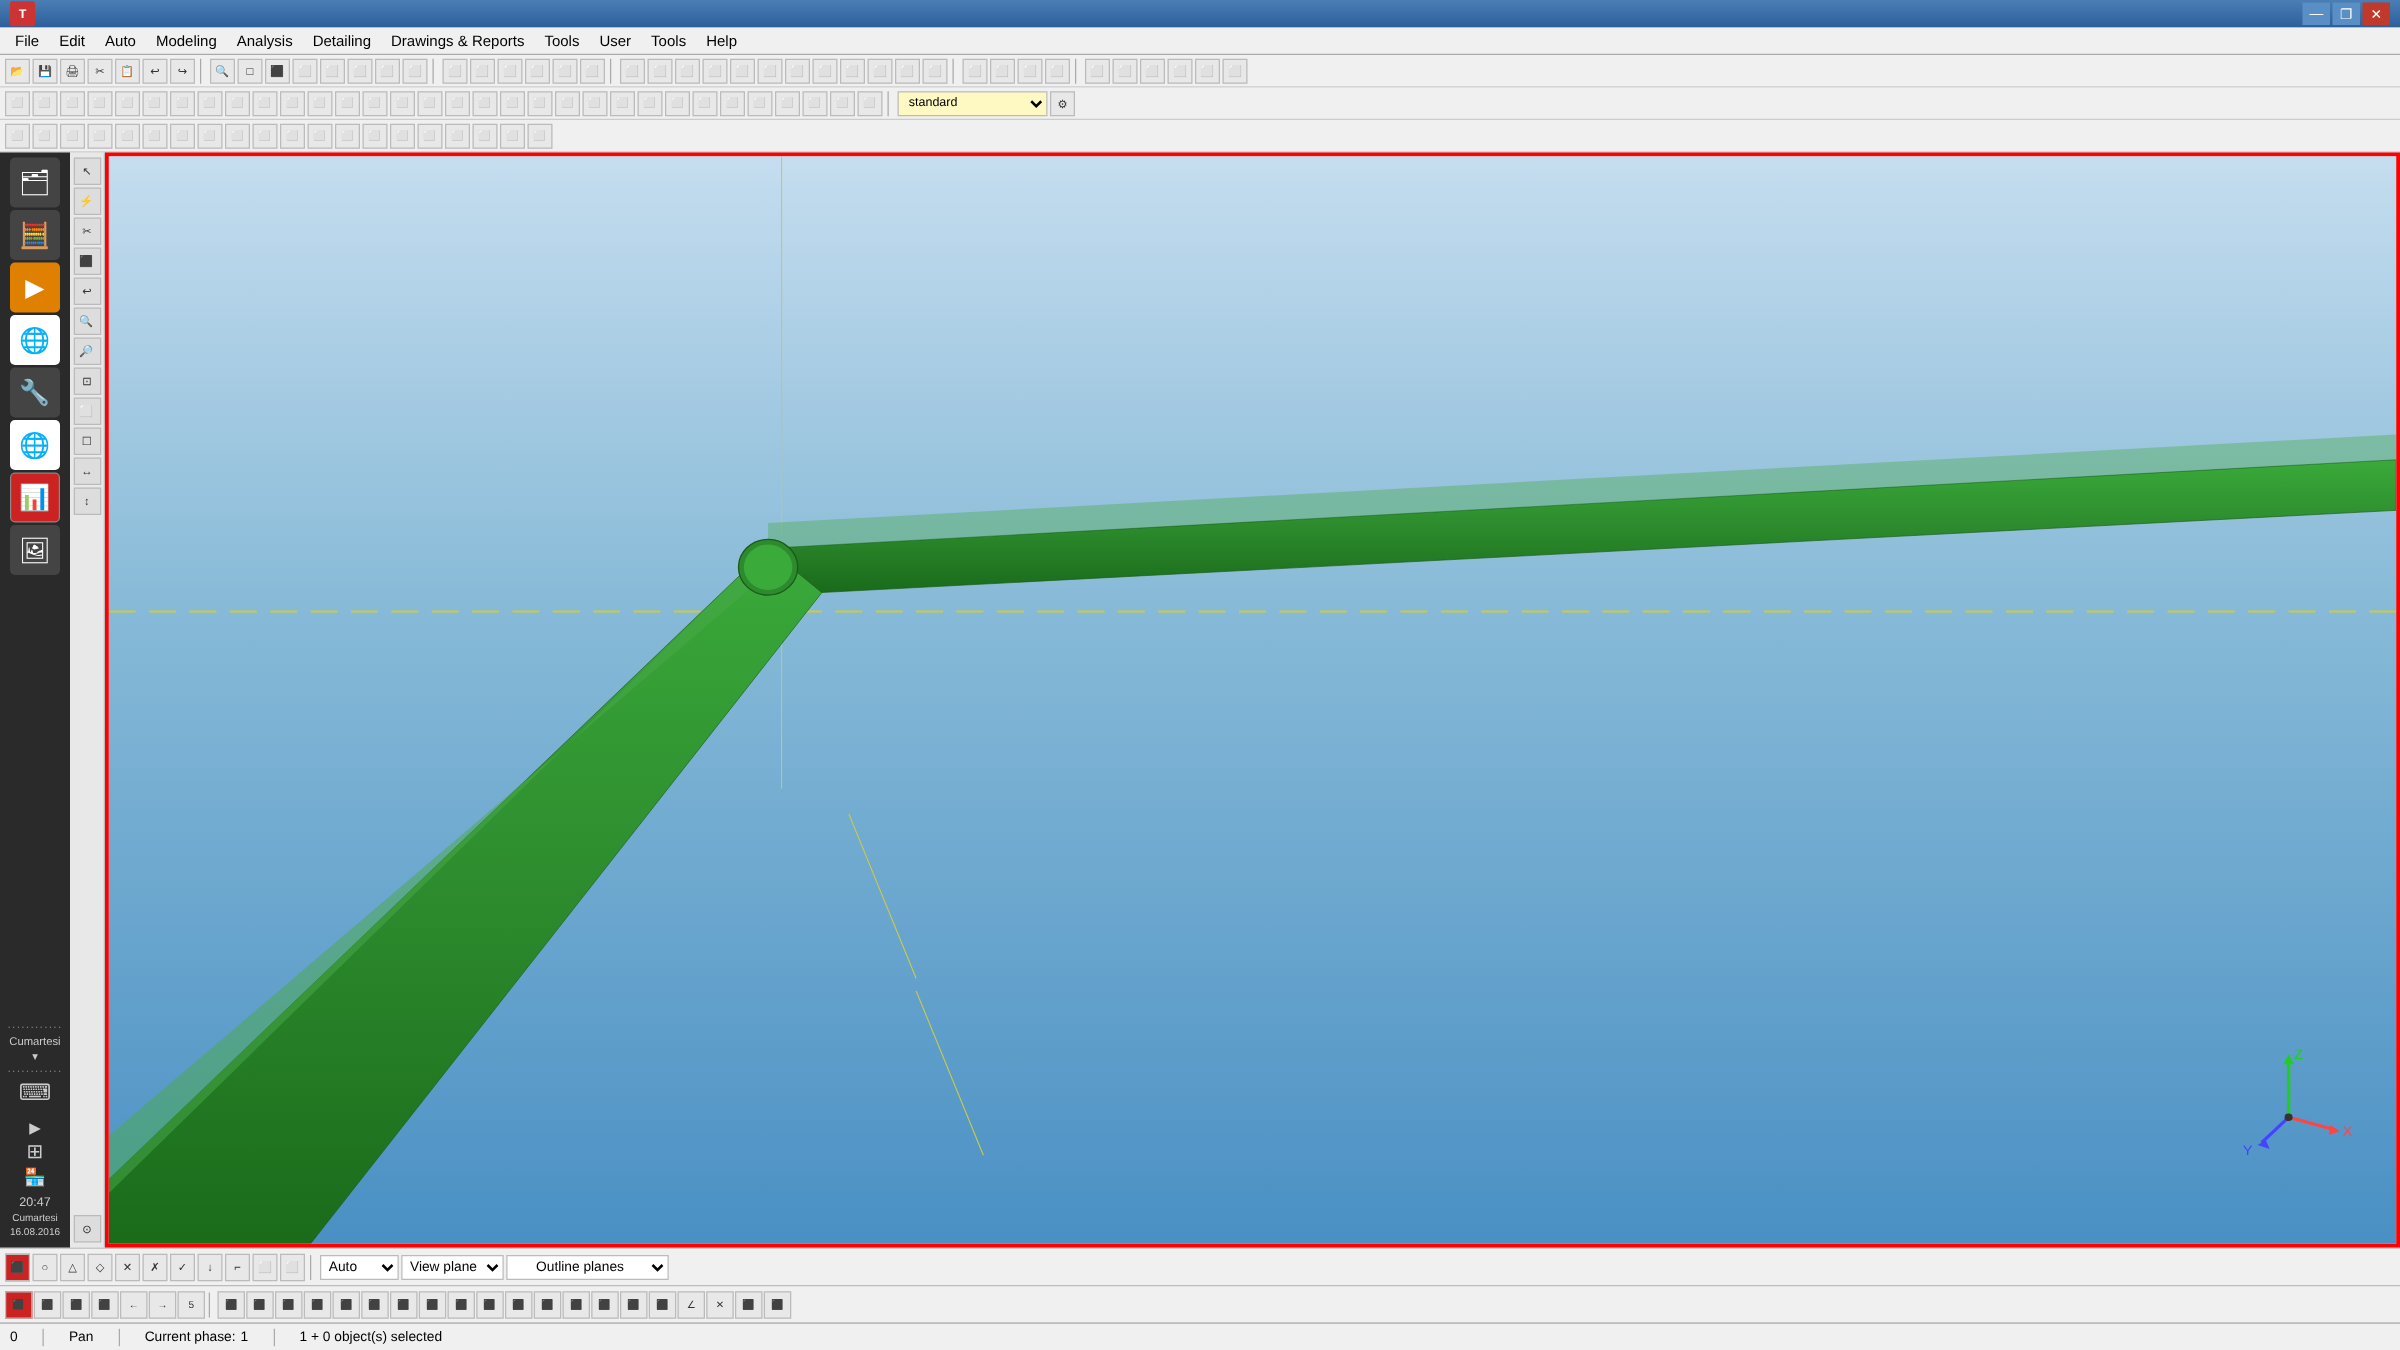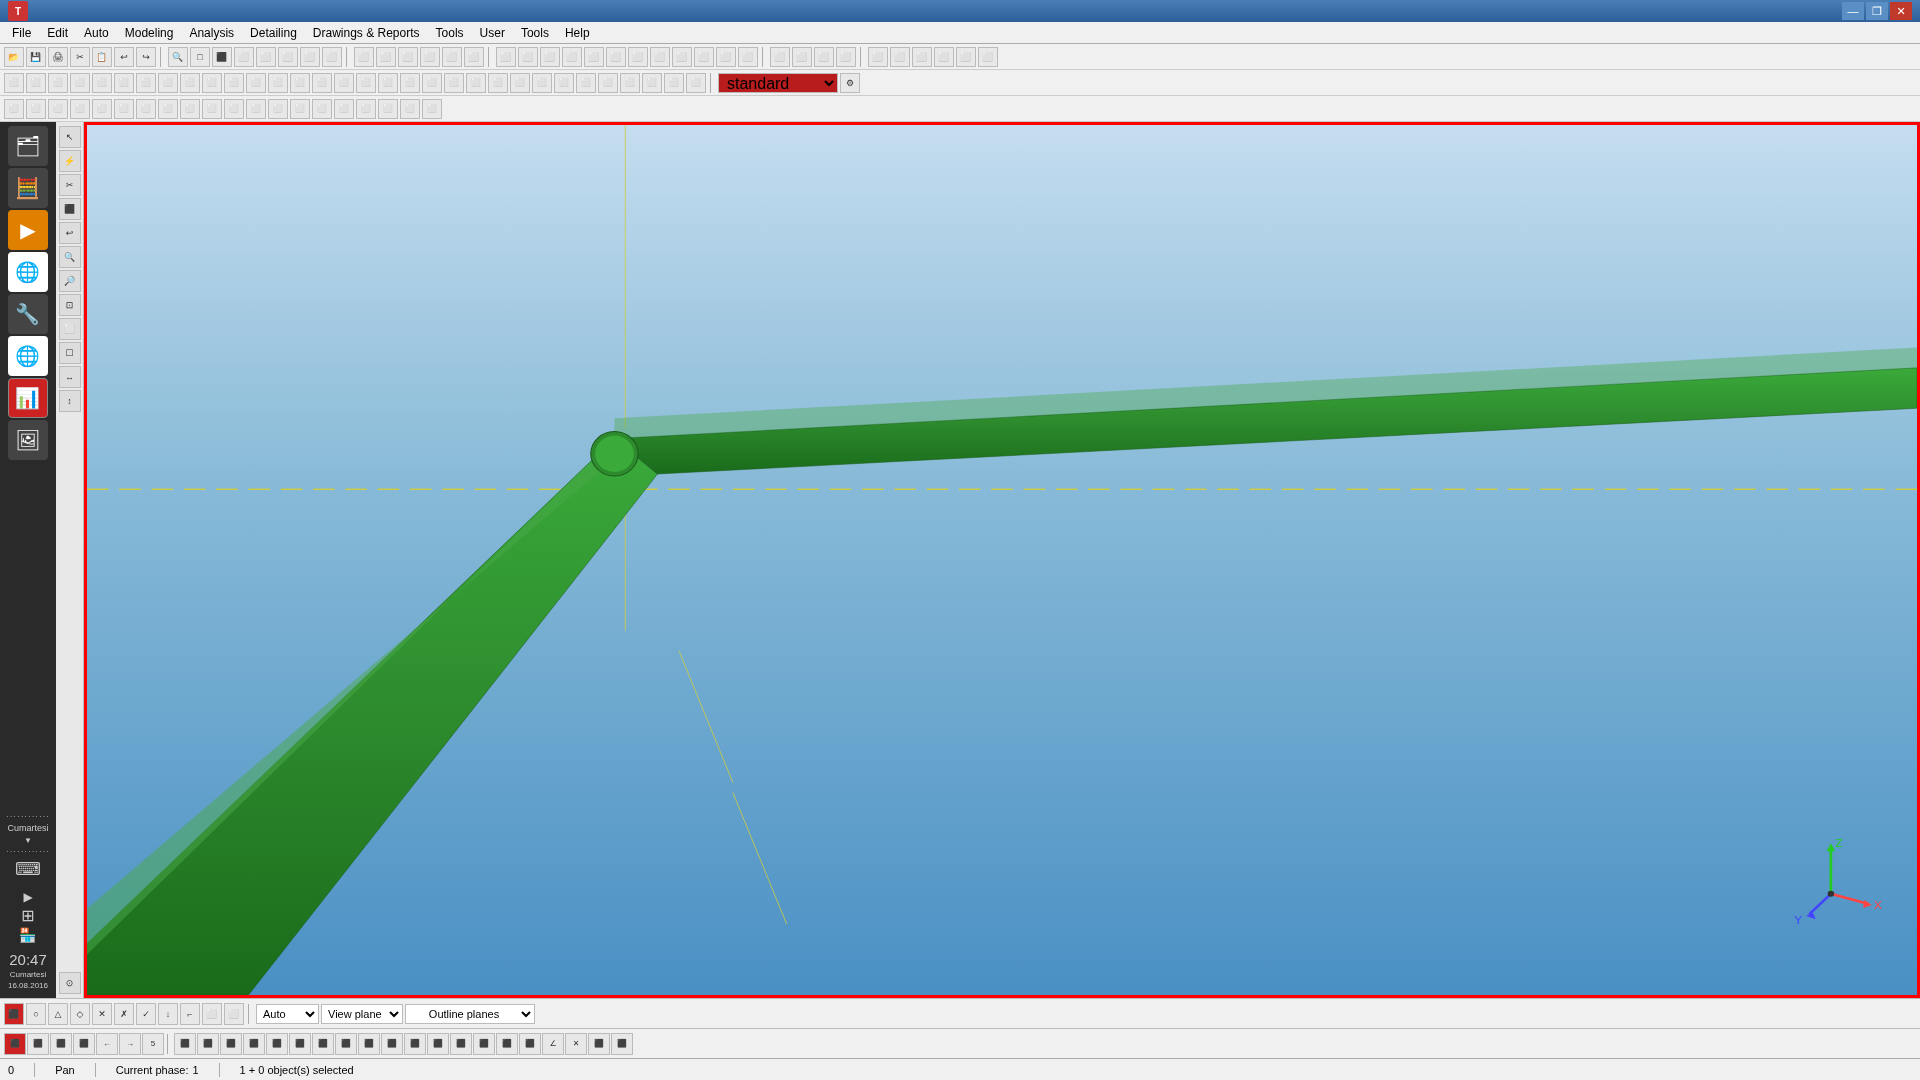--- a/index.html
+++ b/index.html
@@ -113,21 +113,21 @@
       display: flex; align-items: center; padding: 0 8px; gap: 20px; font-size: 11px;
     }
     #statusbar .status-item { display: flex; align-items: center; gap: 4px; }
     #statusbar .status-sep { width: 1px; height: 14px; background: #aaa; }
 
     .toolbar-row-3 {
       width: 100%; height: 26px; background: #f0f0f0;
       display: flex; align-items: center; padding: 2px 4px; border-bottom: 1px solid #ccc; gap: 2px;
     }
     #filter-select {
-      height: 20px; font-size: 16px; border: 1px solid #bbb; background: #b91c1c; padding: 0 4px;
+      height: 20px; font-size: 10px; border: 1px solid #bbb; background: #fef9c3; padding: 0 4px;
       width: 120px;
     }
 
     .dashed-line {
       stroke: #cccc44; stroke-width: 1.5; stroke-dasharray: 20,10; fill: none;
     }
     .thin-line {
       stroke: #cccc44; stroke-width: 0.8; fill: none;
     }
   </style>
@@ -287,21 +287,21 @@
       <div style="color:#aaa;font-size:8px;letter-spacing:1px;">············</div>
       <div style="color:#ccc;font-size:9px;text-align:center;">Cumartesi</div>
       <div style="color:#ccc;font-size:9px;">▾</div>
       <div style="color:#aaa;font-size:8px;letter-spacing:1px;">············</div>
       <div style="color:#ccc;font-size:18px;">⌨</div>
       <div style="height:6px;"></div>
       <div style="color:#ccc;font-size:12px;">▶</div>
       <div style="color:#ccc;font-size:16px;">⊞</div>
       <div style="color:#ccc;font-size:14px;">🏪</div>
       <div style="height:4px;"></div>
-      <div style="color:#ccc;font-size:15px;text-align:center;">20:47</div>
+      <div style="color:#ccc;font-size:10px;text-align:center;">20:47</div>
       <div style="color:#ccc;font-size:8px;text-align:center;">Cumartesi</div>
       <div style="color:#ccc;font-size:8px;text-align:center;">16.08.2016</div>
     </div>
   </div>
 
   <div id="tekla-left">
     <div class="tl-btn">↖</div>
     <div class="tl-btn">⚡</div>
     <div class="tl-btn">✂</div>
     <div class="tl-btn">⬛</div>

